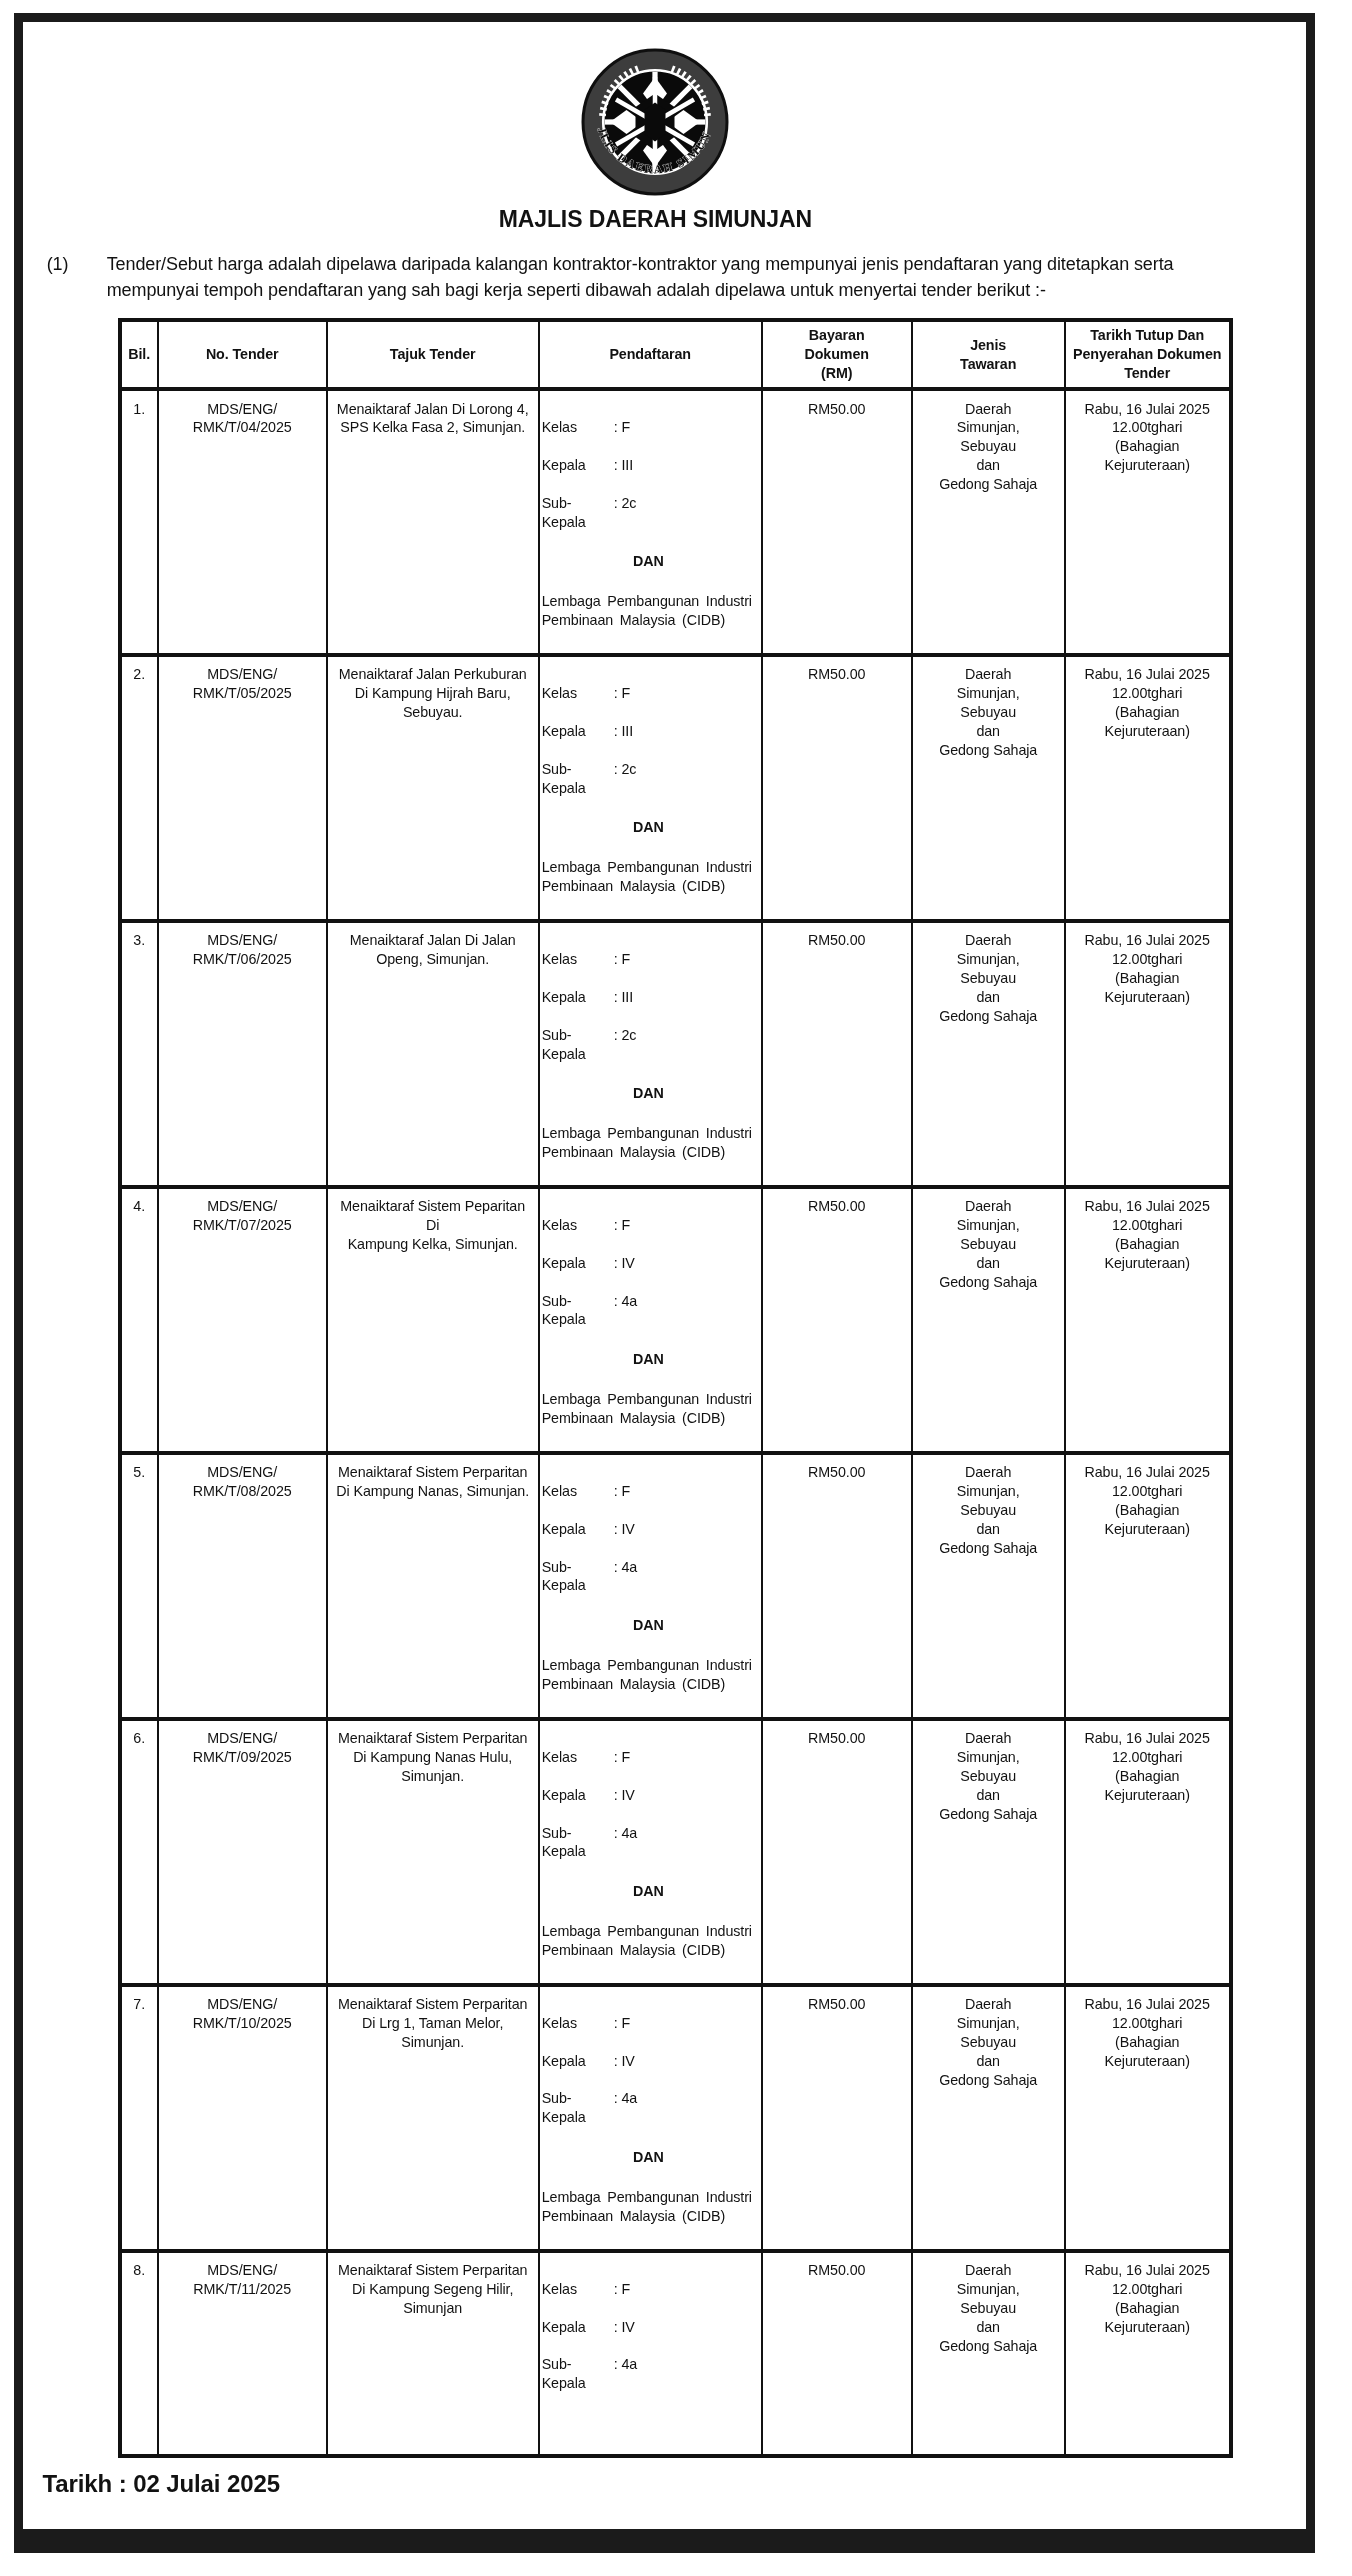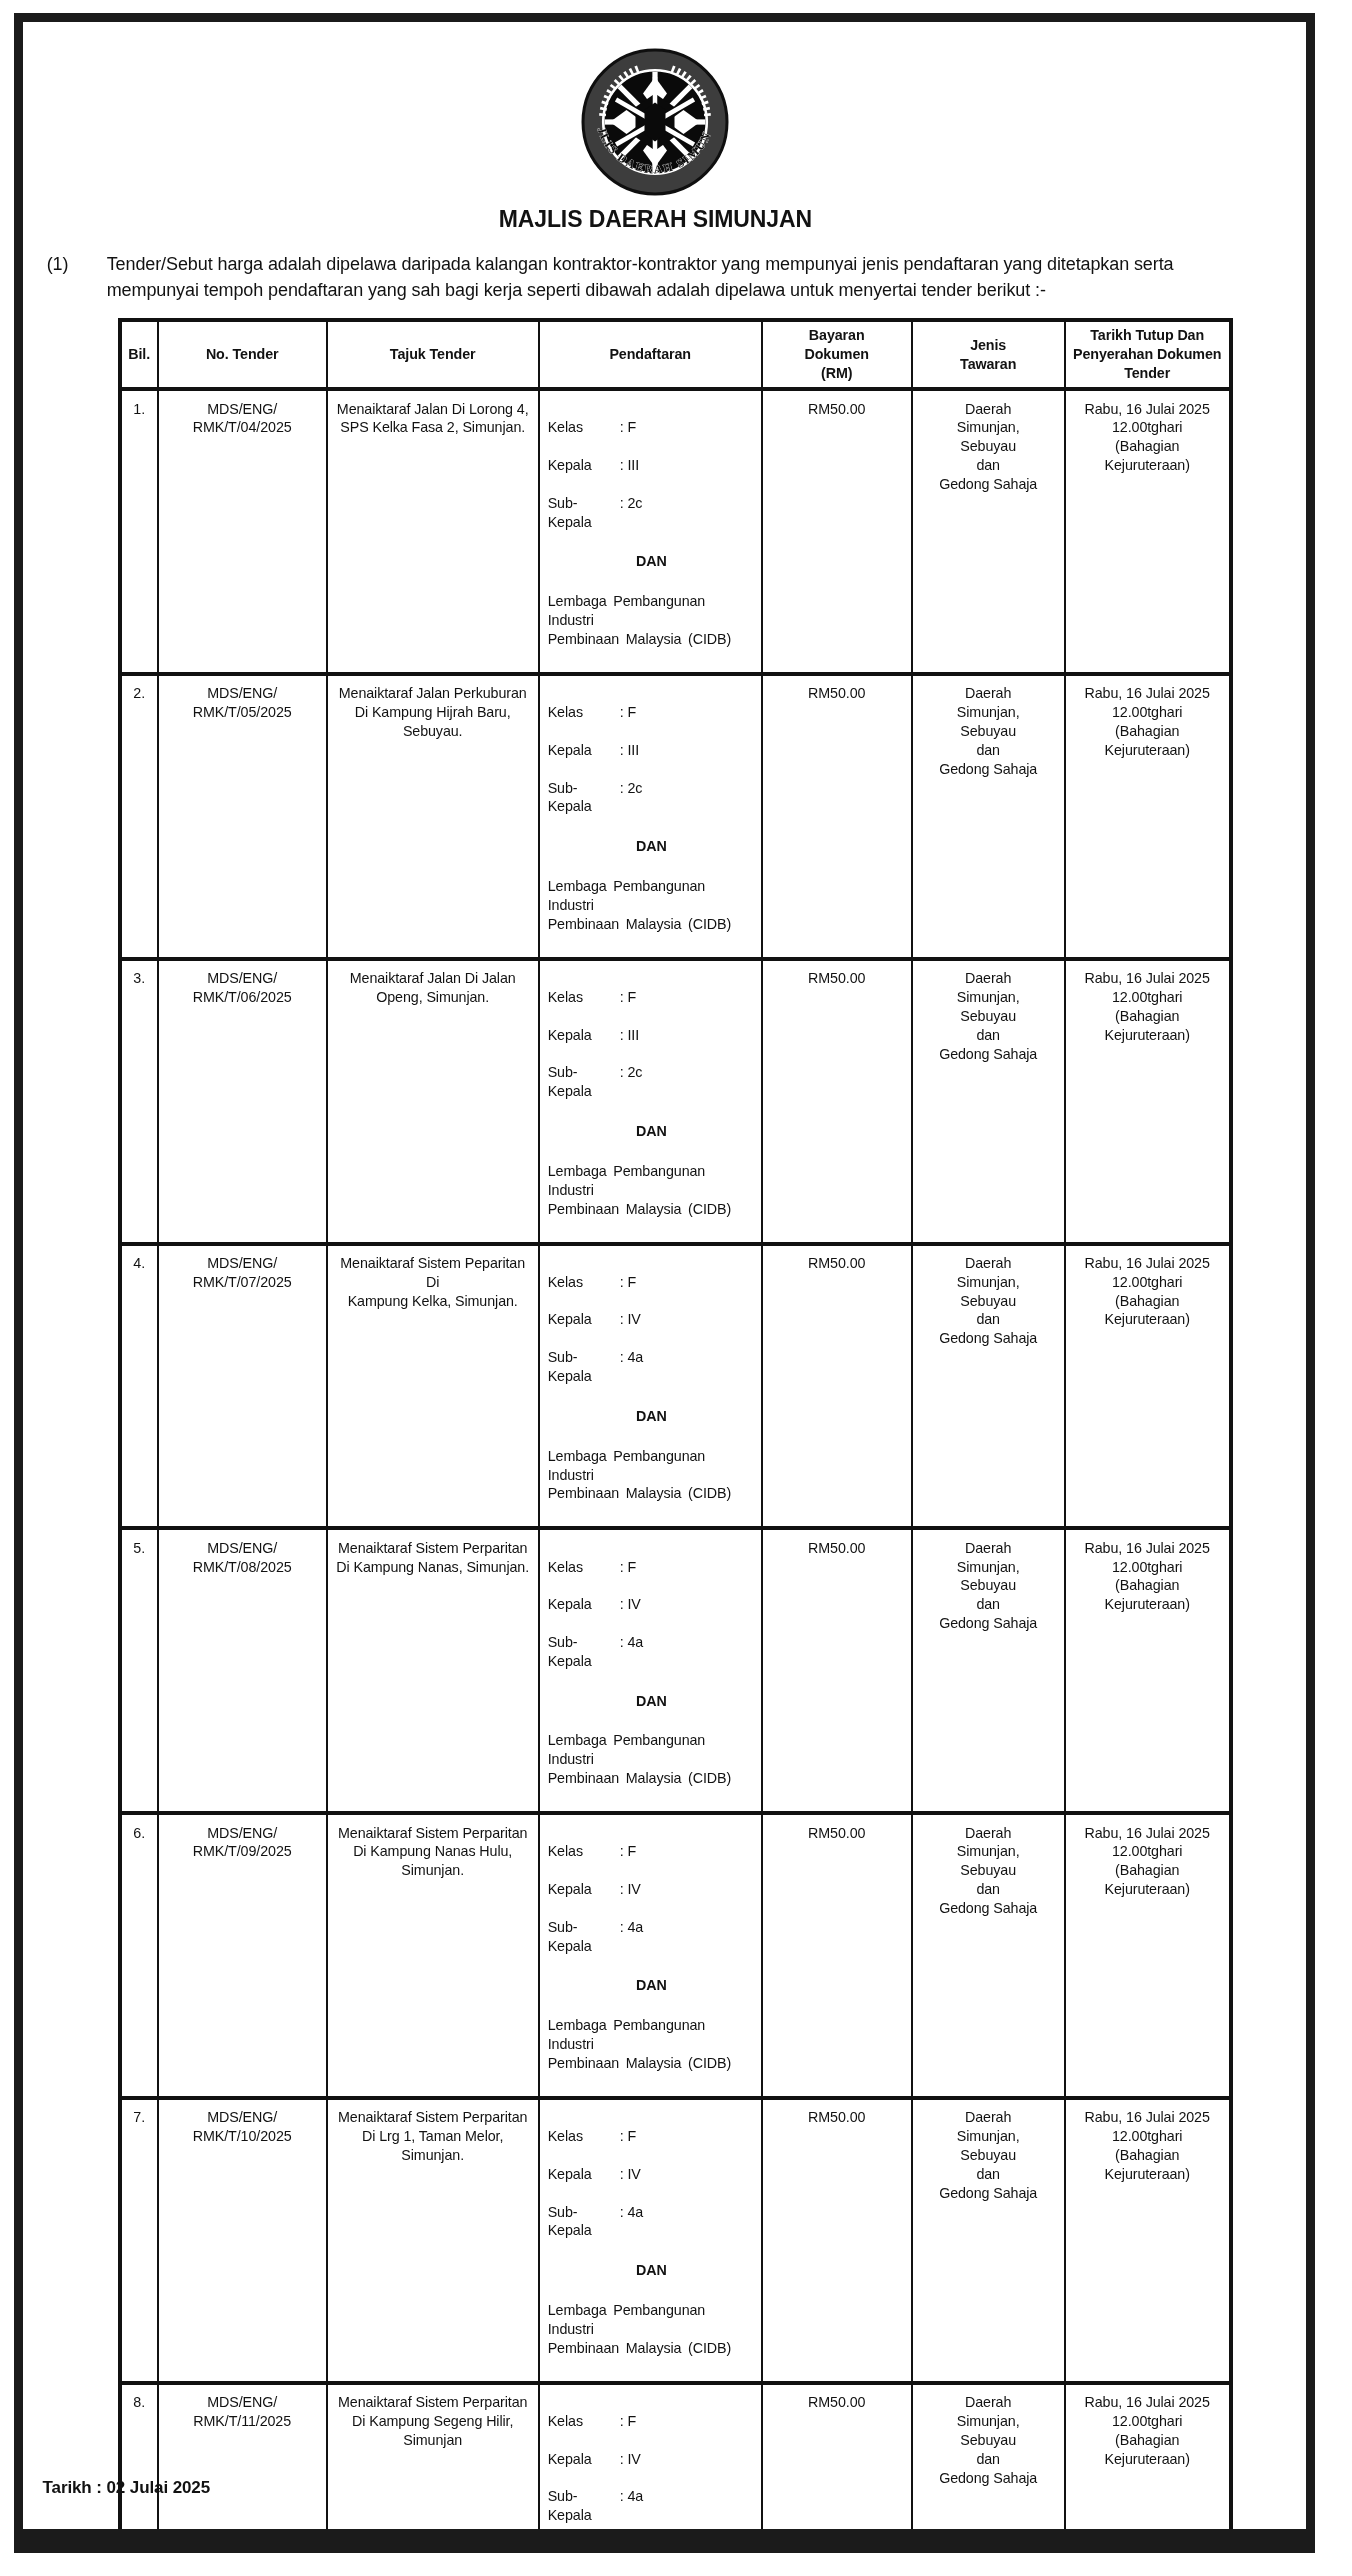--- a/index.html
+++ b/index.html
@@ -25,27 +25,27 @@
     margin-left:78px;width:1111px;border-collapse:collapse;table-layout:fixed;
     font-size:14.3px;line-height:1.32;border:4.9px solid #111;
   }
   .tbl th,.tbl td{
     border:2.1px solid #111;border-top-width:4.2px;border-bottom-width:4.2px;
     white-space:pre-line;box-sizing:border-box;overflow:hidden;
   }
   .tbl th{font-weight:bold;text-align:center;vertical-align:middle;height:67px;padding:4.2px 2.8px;}
   .tbl td{vertical-align:top;text-align:center;padding:8.4px 4.2px 4.2px 4.2px;}
   .tbl tbody tr{height:120px;}
-  td.c-pend{text-align:left;padding-left:8px;padding-right:5.6px;}
+  td.c-pend{text-align:left;padding-left:2px;padding-right:5.6px;}
   .prow{display:flex;}
   .plab{flex:none;width:72px;}
   .pval{flex:1;}
   .dan{text-align:center;font-weight:bold;margin-top:2.1px;}
   .cidb{margin-top:2.1px;word-spacing:2.8px;}
-  .date{position:absolute;left:19.5px;bottom:31px;font-weight:bold;font-size:17px;}
+  .date{position:absolute;left:19.5px;bottom:31px;font-weight:bold;font-size:24px;}
 </style>
 </head>
 <body>
 
 <div class="frame">
 
   <div class="logo-wrap">
     <svg width="150" height="150" viewBox="0 0 200 200">
       <circle cx="100" cy="100" r="96" fill="#3d3d3d" stroke="#0f0f0f" stroke-width="4"></circle>
       <circle cx="100" cy="100" r="69" fill="#0a0a0a" stroke="#ffffff" stroke-width="3.5"></circle>

